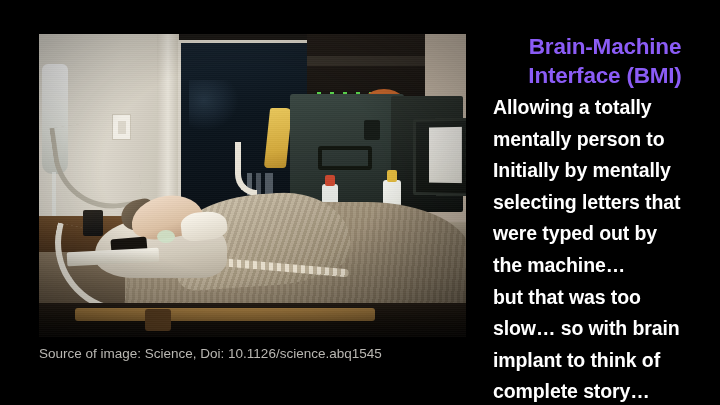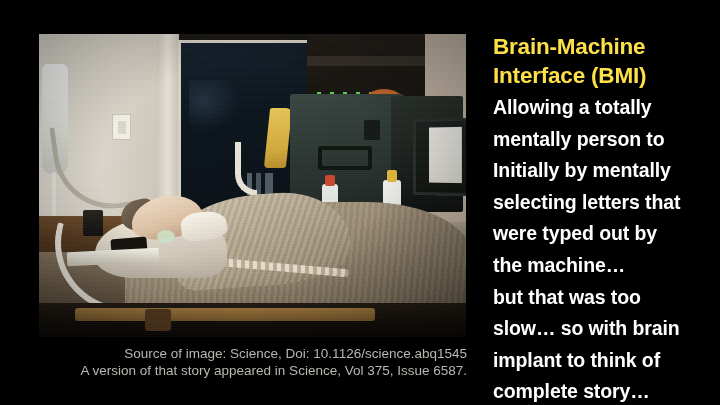--- a/index.html
+++ b/index.html
@@ -433,43 +433,44 @@
       repeating-linear-gradient(0deg, rgba(255,255,255,.018) 0 1px, rgba(0,0,0,.018) 1px 2px);
     pointer-events: none;
   }
 
   
   .caption {
     position: absolute;
     left: 39px;
     top: 345px;
     width: 428px;
-    text-align: right;
+    text-align: left;
     color: #b9b7b2;
     font-size: 13.5px;
     line-height: 17px;
     font-family: "Liberation Sans", sans-serif;
   }
   .caption div { white-space: nowrap; }
 
   
   .text-col {
     position: absolute;
     left: 489px;
     top: 32px;
     width: 228px;
   }
   .title {
-    color: #fde047;
+    color: #8b5cf6;
     font-size: 22.5px;
     font-weight: bold;
     line-height: 29px;
     letter-spacing: -0.2px;
     font-family: "Liberation Sans", sans-serif;
     margin: 0 0 1px 4px;
+    text-align: center;
   }
   .body-text {
     color: #ffffff;
     font-size: 19.5px;
     font-weight: bold;
     line-height: 27.6px;
     letter-spacing: -0.1px;
     font-family: "Liberation Sans", sans-serif;
     margin: 0;
   }
@@ -544,21 +545,20 @@
         <div class="bed-rail-knob"></div>
       </div>
 
       <div class="photo-vignette"></div>
       <div class="photo-grain"></div>
     </div>
   </div>
 
   <div class="caption">
     <div>Source of image: Science, Doi: 10.1126/science.abq1545</div>
-    <div>A version of that story appeared in Science, Vol 375, Issue 6587.</div>
   </div>
 
   <div class="text-col">
     <div class="title">
       <div>Brain-Machine</div>
       <div>Interface (BMI)</div>
     </div>
     <div class="body-text">
       <p>Allowing a totally</p>
       <p>mentally person to</p>

